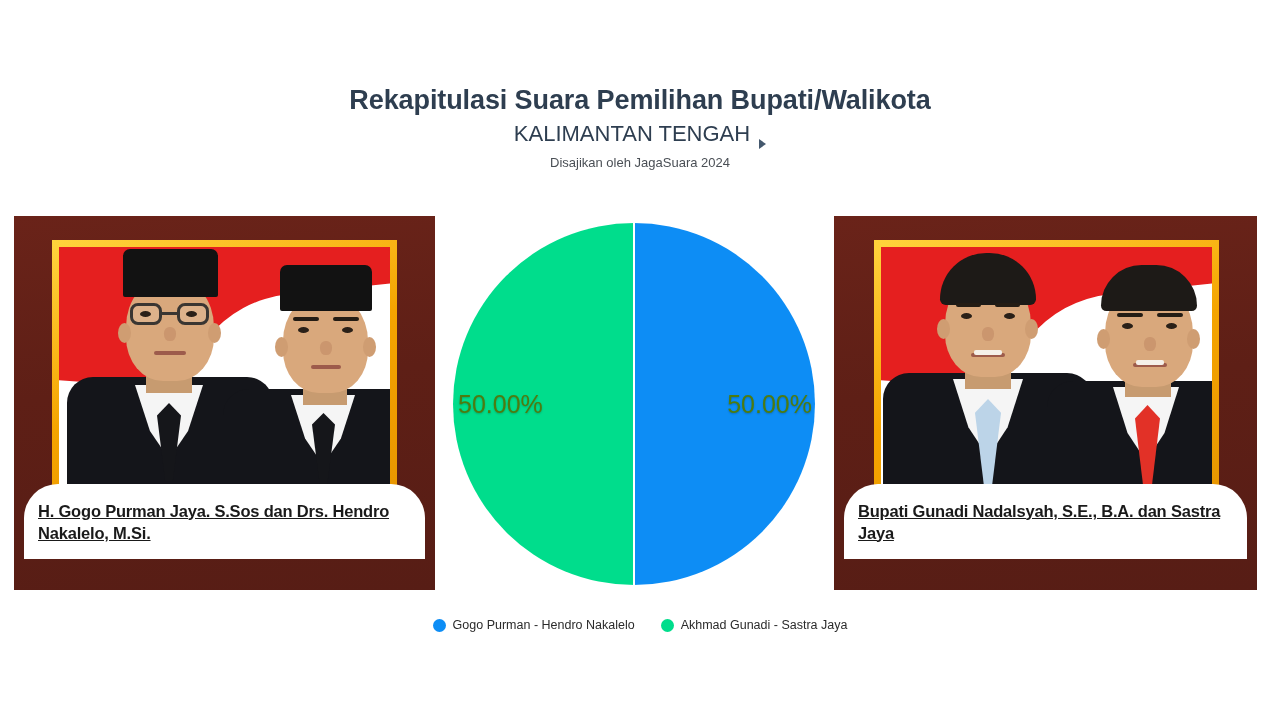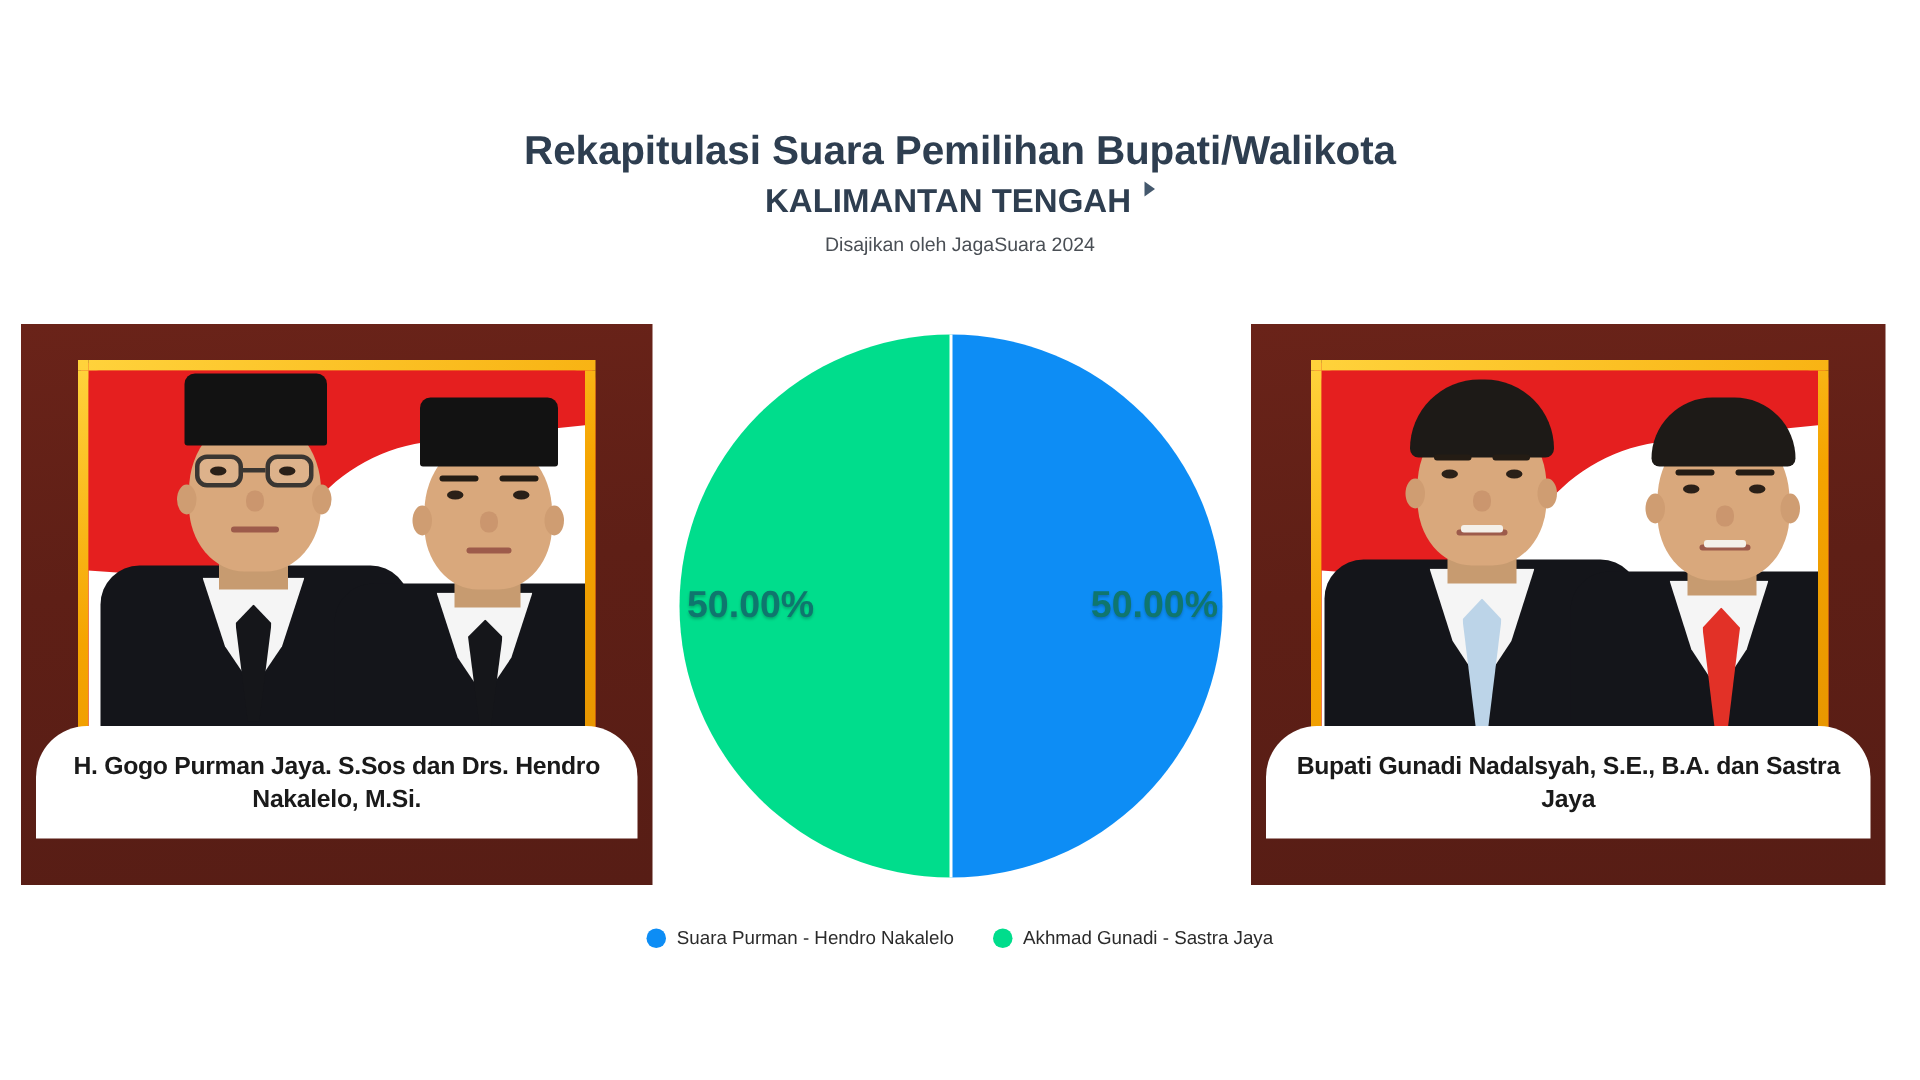--- a/index.html
+++ b/index.html
@@ -30,25 +30,25 @@
   .title {
     font-size: 27px;
     font-weight: 700;
     color: #2e3e50;
     letter-spacing: -0.1px;
     line-height: 32px;
   }
   .subtitle-row {
     margin-top: 4px;
     font-size: 22px;
-    font-weight: 700;
+    font-weight: 400;
     color: #2e3e50;
     line-height: 28px;
     display: flex;
-    align-items: flex-start;
+    align-items: flex-end;
     justify-content: center;
     gap: 9px;
   }
   .caret {
     display: inline-block;
     width: 0;
     height: 0;
     border-left: 7px solid #44586d;
     border-top: 5.5px solid transparent;
     border-bottom: 5.5px solid transparent;
@@ -188,45 +188,45 @@
     display: flex;
     align-items: center;
     justify-content: center;
     padding: 0 14px;
   }
   .card.right .nameplate { width: 403px; }
   .nameplate-text {
     font-size: 16.5px;
     font-weight: 700;
     color: #1a1a1a;
-    text-align: center;
     line-height: 22px;
     letter-spacing: -0.2px;
+    text-decoration: underline;
   }
 
   
   .chart-wrap {
     position: absolute;
     left: 453px;
     top: 223px;
     width: 362px;
     height: 362px;
   }
   .pie {
     position: absolute;
     inset: 0;
     border-radius: 50%;
   }
   .slice-label {
     position: absolute;
     top: 50%;
     transform: translateY(-50%);
     font-size: 25px;
-    color: #0f766e;
-    font-weight: 700;
+    color: #4d7c0f;
+    font-weight: 400;
     text-shadow: 0 1px 2px rgba(0,0,0,0.22);
     white-space: nowrap;
   }
   .slice-label.left  { left: 5px; }
   .slice-label.right { right: 3px; }
   .pie-divider {
     position: absolute;
     left: 50%;
     top: 0;
     width: 2px;
@@ -379,21 +379,21 @@
   <div class="chart-wrap">
     <div class="pie" id="pie-el" style="background: conic-gradient(rgb(13, 141, 245) 0deg, rgb(13, 141, 245) 180deg, rgb(0, 221, 140) 180deg, rgb(0, 221, 140) 360deg);"></div>
     <div class="pie-divider"></div>
     <div class="slice-label left">50.00%</div>
     <div class="slice-label right">50.00%</div>
   </div>
 
   <div class="legend">
     <div class="legend-item">
       <span class="legend-dot" id="legend-dot-1" style="background: rgb(13, 141, 245);"></span>
-      <span class="legend-label">Suara Purman - Hendro Nakalelo</span>
+      <span class="legend-label">Gogo Purman - Hendro Nakalelo</span>
     </div>
     <div class="legend-item">
       <span class="legend-dot" id="legend-dot-2" style="background: rgb(0, 221, 140);"></span>
       <span class="legend-label">Akhmad Gunadi - Sastra Jaya</span>
     </div>
   </div>
 
 </div>
 
 </body></html>

